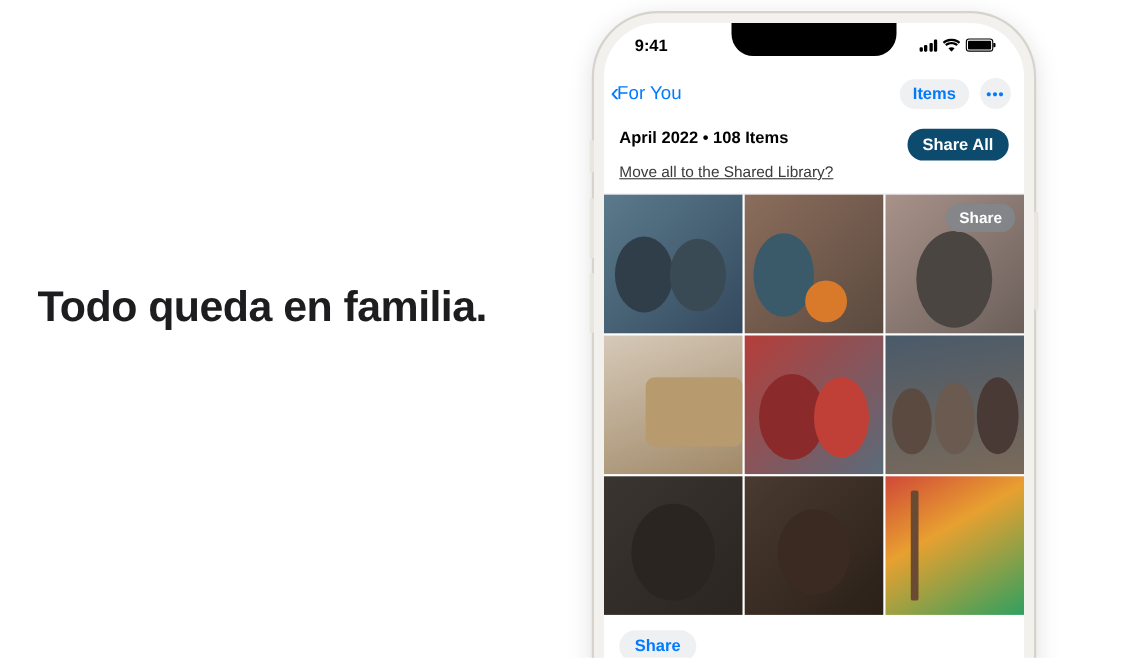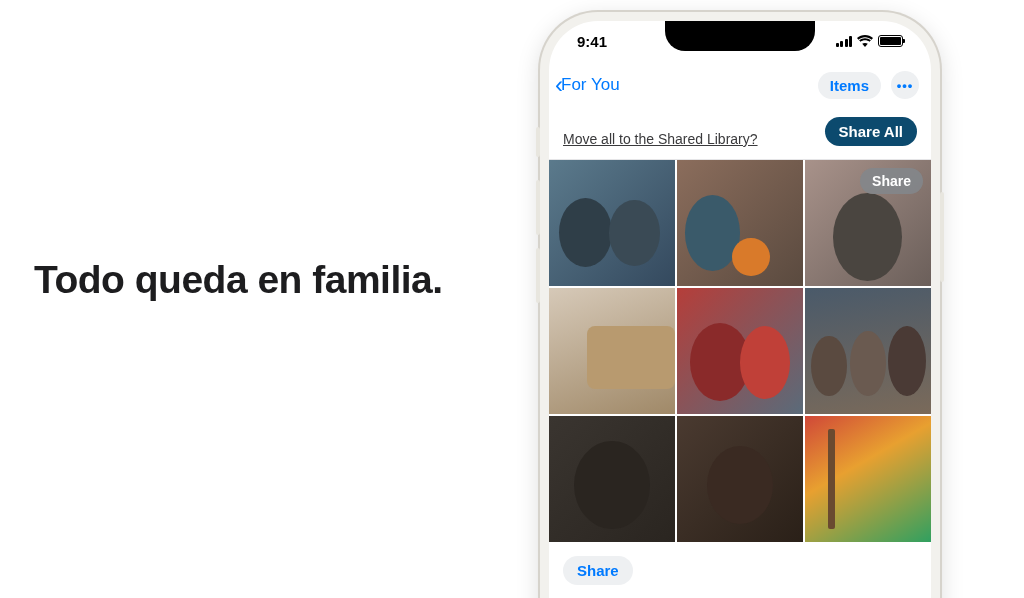--- a/index.html
+++ b/index.html
@@ -314,20 +314,21 @@
           <div class="nav-actions">
             <div class="select-btn">Items</div>
             <div class="more-btn">
               <span>•••</span>
             </div>
           </div>
         </div>
 
         <div class="section-header">
           <div class="section-info">
+            <div class="section-title">April 2022 • 108 Items</div>
             <div class="section-sub">Move all to the Shared Library?</div>
           </div>
           <div class="share-all-btn">Share All</div>
         </div>
 
         <div class="photo-grid">
           <div class="photo p1">
             <div class="fig" style="width:42%;height:55%;left:8%;top:30%;background:#2f3e48"></div>
             <div class="fig" style="width:40%;height:52%;left:48%;top:32%;background:#3a4a55"></div>
           </div>

